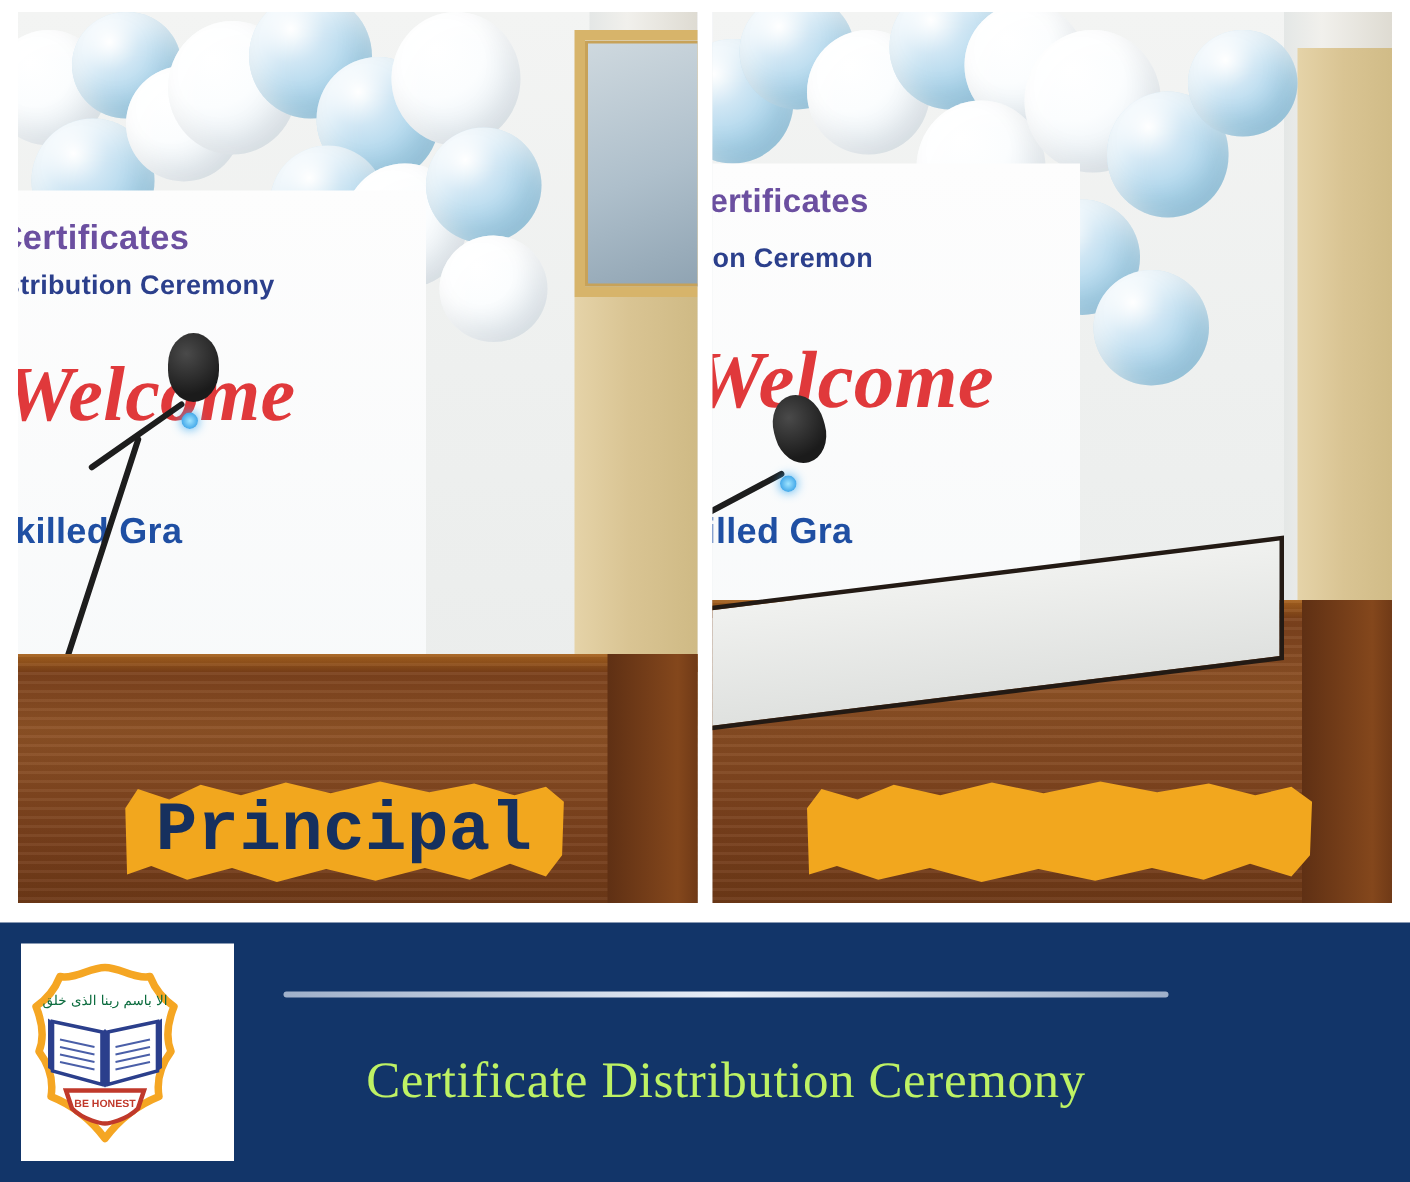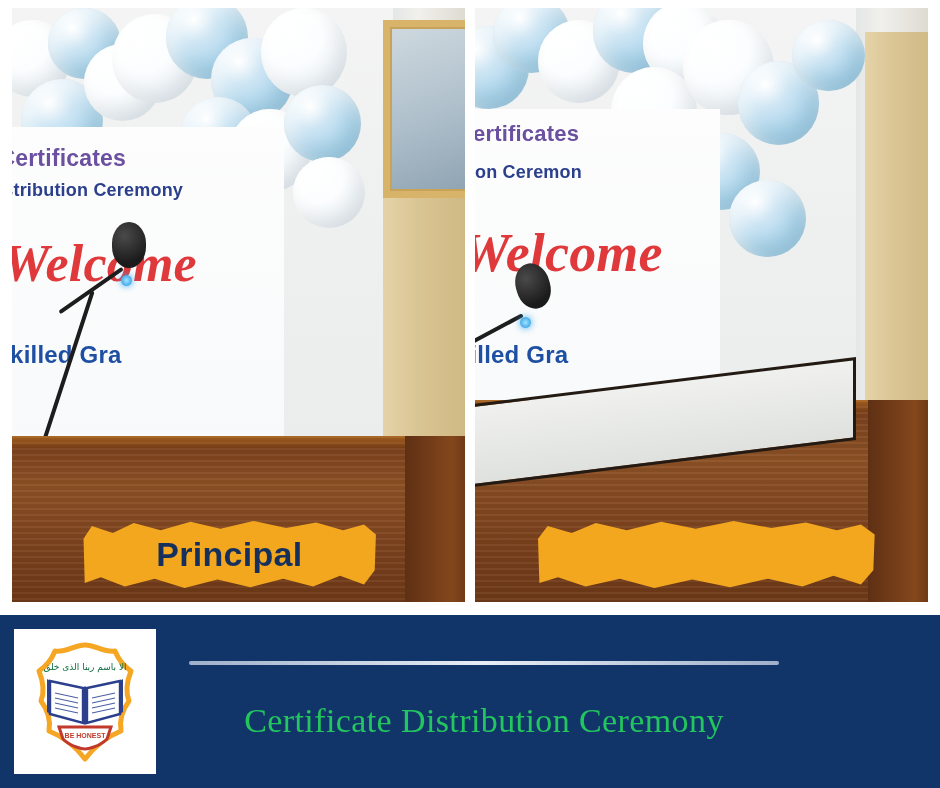--- a/index.html
+++ b/index.html
@@ -62,28 +62,28 @@
   .ribbon{position:absolute;display:flex;align-items:center;justify-content:center;}
   .ribbon-bg{position:absolute;inset:0;background:#f2a71e;
      clip-path:polygon(1.2% 28%,4% 10%,11% 20%,18% 6%,27% 16%,37% 4%,47% 14%,58% 3%,69% 13%,79% 5%,88% 16%,95% 8%,99% 22%,98.6% 72%,95% 92%,87% 80%,78% 95%,68% 84%,57% 96%,46% 85%,35% 97%,25% 84%,15% 95%,7% 82%,1.6% 90%);
      filter:drop-shadow(0 2px 3px rgba(0,0,0,.25));}
   .ribbon-txt{position:relative;color:#16305e;font-weight:700;letter-spacing:.3px;
      font-family:"Liberation Sans",sans-serif;}
 
   
   .footer{position:absolute;left:0;bottom:0;width:940px;height:173px;background:#123569;}
   .logo-box{position:absolute;left:14px;top:14px;width:142px;height:145px;background:#ffffff;
-     display:flex;align-items:center;justify-content:center;}
+     display:flex;align-items:center;}
   .footer-center{position:absolute;left:178px;top:0;width:612px;height:173px;
      display:flex;flex-direction:column;align-items:center;justify-content:center;}
   .rule{width:590px;height:4px;background:linear-gradient(90deg,#9fb0ca,#e8eef7 50%,#9fb0ca);
         border-radius:2px;margin-bottom:18px;}
   .title-main{font-family:"Liberation Serif",serif;font-weight:700;color:#ffffff;
         font-size:40px;letter-spacing:1.6px;line-height:1.02;}
-  .title-sub{font-family:"Liberation Serif",serif;color:#22c55e;
+  .title-sub{font-family:"Liberation Serif",serif;color:#bef264;
         font-size:34px;letter-spacing:.4px;line-height:1.18;margin-top:18px;}
   .year{position:absolute;right:36px;top:56px;font-family:"Liberation Serif",serif;
         color:#ffffff;font-size:46px;letter-spacing:.5px;}
 </style>
 </head>
 <body>
 
 <div id="poster">
 
   <div class="photo-row">
@@ -139,21 +139,21 @@
       </div>
 
       <div class="podium" style="top:72%;height:28%;">
         <div class="podium-top"></div>
         <div class="podium-grain"></div>
         <div class="podium-edge"></div>
       </div>
 
       <div class="ribbon" style="left:15%;top:86%;width:66%;height:12%;">
         <div class="ribbon-bg"></div>
-        <div class="ribbon-txt" style="font-size:34px;">Principal</div>
+        <div class="ribbon-txt" style="font-size:46px;font-family:Liberation Mono, monospace;">Principal</div>
       </div>
     </div>
 
     <div class="photo">
       <div class="wall"></div>
       <div class="wall-right"></div>
 
       <div class="door" style="right:-3%;top:4%;width:17%;height:72%;"></div>
       <div style="position:absolute;right:-3%;bottom:0;width:17%;height:24%;background:linear-gradient(180deg,#ecebe6,#d8d5cc);"></div>
 

